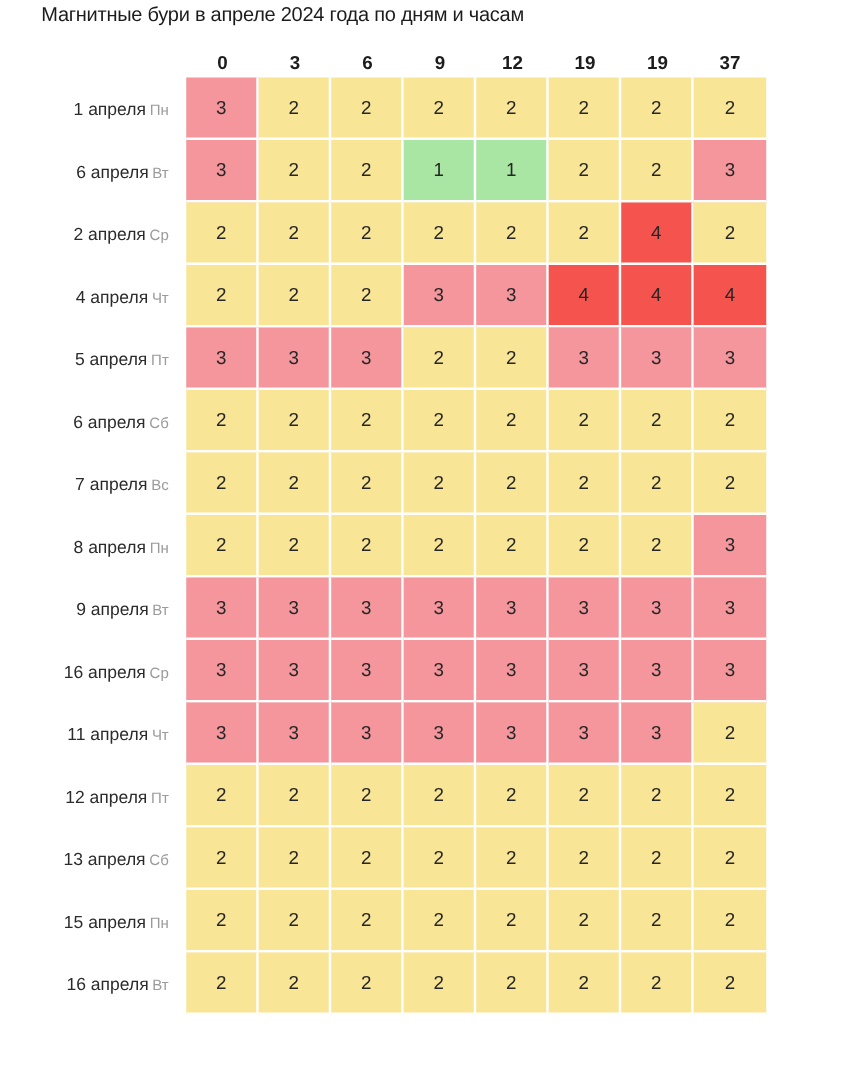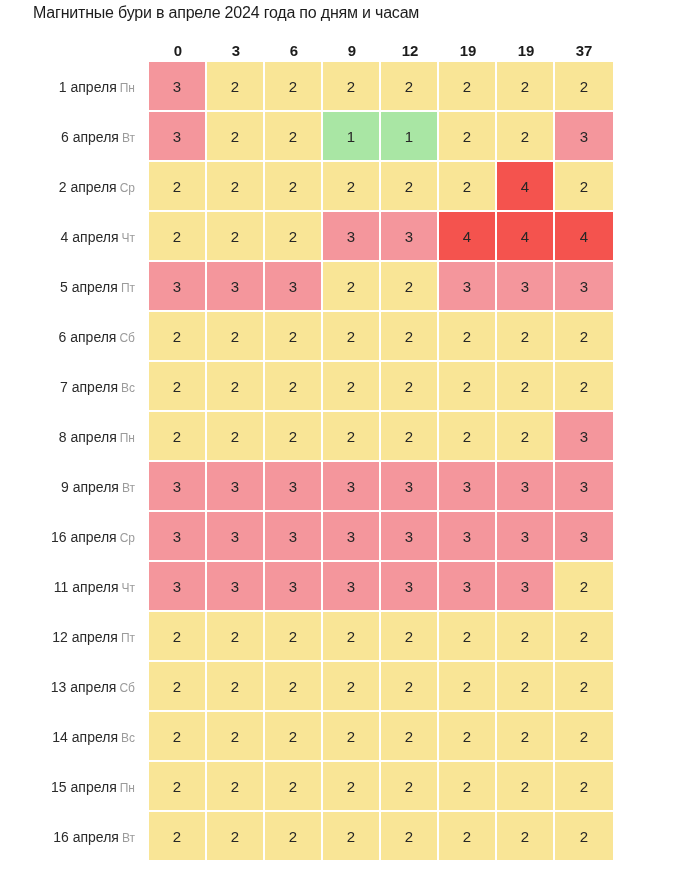--- a/index.html
+++ b/index.html
@@ -276,31 +276,20 @@
             <td class="cell v2">2</td>
             <td class="cell v2">2</td>
             <td class="cell v2">2</td>
             <td class="cell v2">2</td>
             <td class="cell v2">2</td>
             <td class="cell v2">2</td>
             <td class="cell v2">2</td>
             <td class="cell v2 last-col">2</td>
           </tr>
           <tr>
-            <td class="row-label"><span>14 апреля</span><span class="dow">Вс</span></td>
-            <td class="cell v2">2</td>
-            <td class="cell v2">2</td>
-            <td class="cell v2">2</td>
-            <td class="cell v2">2</td>
-            <td class="cell v2">2</td>
-            <td class="cell v2">2</td>
-            <td class="cell v2">2</td>
-            <td class="cell v2 last-col">2</td>
-          </tr>
-          <tr>
             <td class="row-label"><span>15 апреля</span><span class="dow">Пн</span></td>
             <td class="cell v2">2</td>
             <td class="cell v2">2</td>
             <td class="cell v2">2</td>
             <td class="cell v2">2</td>
             <td class="cell v2">2</td>
             <td class="cell v2">2</td>
             <td class="cell v2">2</td>
             <td class="cell v2 last-col">2</td>
           </tr>

